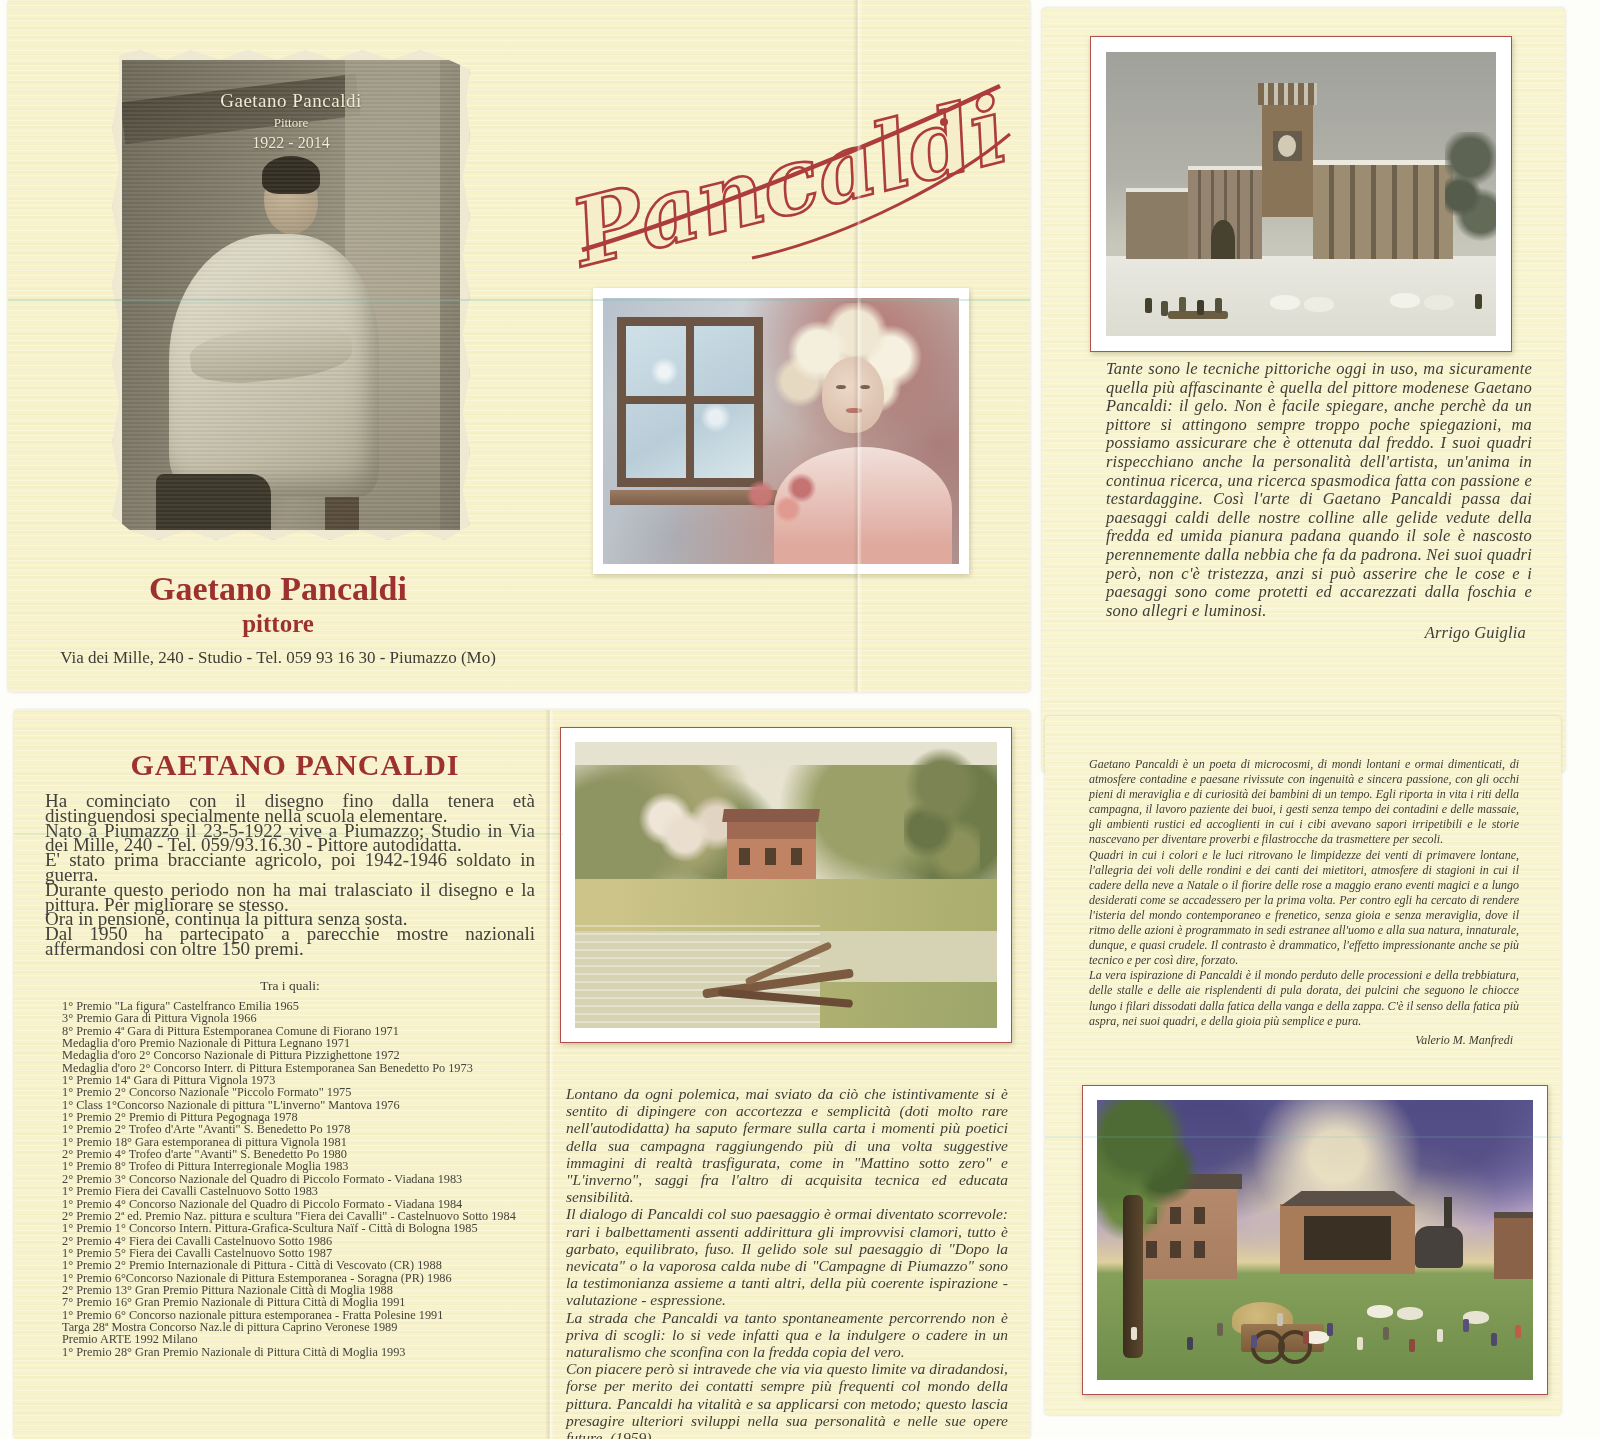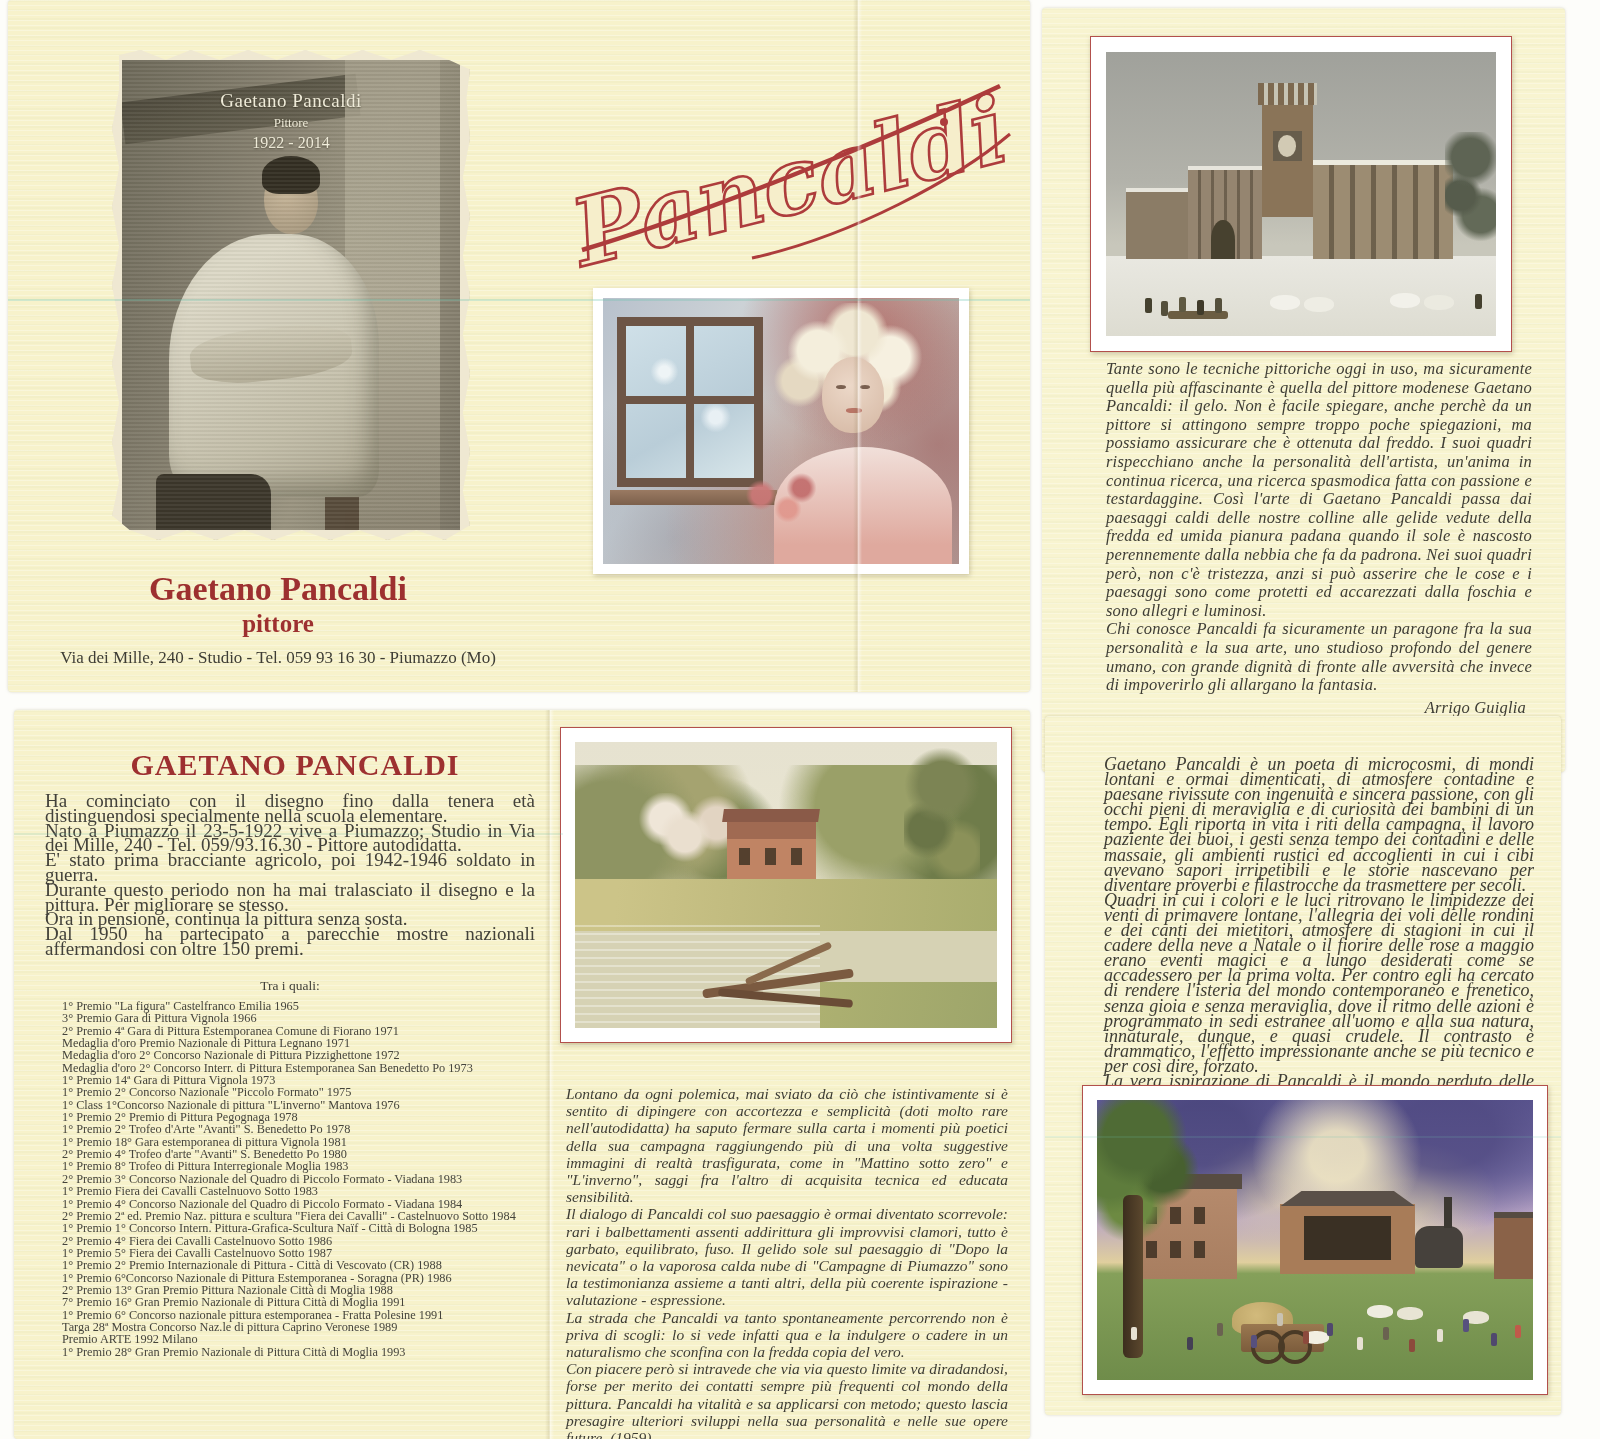--- a/index.html
+++ b/index.html
@@ -187,21 +187,21 @@
       box-shadow:30px 2px 0 #e8e4d4, -64px 26px 0 #f2efe2, 96px 6px 0 #e8e4d4; }
   .f-figures { position:absolute; left:34px; bottom:40px; width:6px; height:13px; background:#e6e0d2; border-radius:2px;
       box-shadow:120px 8px 0 #57507e, 146px -14px 0 #c9c2b2, 172px 4px 0 #8c4a3c, 196px -4px 0 #50486e,
         226px 10px 0 #e6e0d2, 252px 0 0 #6a6250, 278px 12px 0 #8c4a3c, 306px 2px 0 #e6e0d2,
         332px -8px 0 #57507e, 360px 6px 0 #50486e, 384px -2px 0 #c05a4a, 86px -4px 0 #6a6250, 56px 10px 0 #444054; }
 
   
   .essay { position:absolute; font-style:italic; color:#3e3d35; text-align:justify; }
   #essayB { left:64px; top:352px; width:426px; font-size:16.5px; line-height:18.6px; letter-spacing:0.2px; }
   #essayC { left:552px; top:375px; width:442px; font-size:15.5px; line-height:17.2px; }
-  #essayD { left:59px; top:41px; width:430px; font-size:18px; line-height:15.1px; }
+  #essayD { left:44px; top:41px; width:430px; font-size:12px; line-height:15.1px; }
   .essay .author { text-align:right; padding-right:6px; margin-top:4px; }
 
   .bl-heading { position:absolute; left:30px; top:38px; width:502px; text-align:center; color:#9d3030;
       font-weight:bold; font-size:30px; letter-spacing:1px; }
   .bio { position:absolute; left:31px; top:84px; width:490px; font-size:19px; line-height:14.8px; color:#42413a; text-align:justify; }
   .prizes-intro { position:absolute; left:31px; top:268px; width:490px; text-align:center; font-size:13.5px; color:#42413a; }
   .prizes { position:absolute; left:48px; top:290px; width:500px; font-size:12.3px; line-height:12.35px; color:#45443c; white-space:nowrap; }
 </style>
 </head>
 <body>
@@ -271,21 +271,20 @@
         </div>
         <div class="c-trees"></div>
         <div class="c-sled"></div>
         <div class="c-oxen"></div>
         <div class="c-people"></div>
       </div>
     </div>
     <div class="essay" id="essayB">
       <div>
           <div class="para">Tante sono le tecniche pittoriche oggi in uso, ma sicuramente quella più affascinante è quella del pittore modenese Gaetano Pancaldi: il gelo. Non è facile spiegare, anche perchè da un pittore si attingono sempre troppo poche spiegazioni, ma possiamo assicurare che è ottenuta dal freddo. I suoi quadri rispecchiano anche la personalità dell'artista, un'anima in continua ricerca, una ricerca spasmodica fatta con passione e testardaggine. Così l'arte di Gaetano Pancaldi passa dai paesaggi caldi delle nostre colline alle gelide vedute della fredda ed umida pianura padana quando il sole è nascosto perennemente dalla nebbia che fa da padrona. Nei suoi quadri però, non c'è tristezza, anzi si può asserire che le cose e i paesaggi sono come protetti ed accarezzati dalla foschia e sono allegri e luminosi.</div>
-          <div class="para">Chi conosce Pancaldi fa sicuramente un paragone fra la sua personalità e la sua arte, uno studioso profondo del genere umano, con grande dignità di fronte alle avversità che invece di impoverirlo gli allargano la fantasia.</div>
         </div>
       <div class="author">Arrigo Guiglia</div>
     </div>
   </div>
 
   <div class="panel" id="panelC">
     <div class="bl-heading">GAETANO PANCALDI</div>
     <div class="bio">
       <div>
           <div class="bio-para">Ha cominciato con il disegno fino dalla tenera età distinguendosi specialmente nella scuola elementare.</div>
@@ -294,21 +293,21 @@
           <div class="bio-para">Durante questo periodo non ha mai tralasciato il disegno e la pittura. Per migliorare se stesso.</div>
           <div class="bio-para">Ora in pensione, continua la pittura senza sosta.</div>
           <div class="bio-para">Dal 1950 ha partecipato a parecchie mostre nazionali affermandosi con oltre 150 premi.</div>
         </div>
     </div>
     <div class="prizes-intro">Tra i quali:</div>
     <div class="prizes">
       <div>
           <div class="prize-line">1° Premio "La figura" Castelfranco Emilia 1965</div>
           <div class="prize-line">3° Premio Gara di Pittura Vignola 1966</div>
-          <div class="prize-line">2° Premio 4ª Gara di Pittura Estemporanea Comune di Fiorano 1971</div>
+          <div class="prize-line">8° Premio 4ª Gara di Pittura Estemporanea Comune di Fiorano 1971</div>
           <div class="prize-line">Medaglia d'oro Premio Nazionale di Pittura Legnano 1971</div>
           <div class="prize-line">Medaglia d'oro 2° Concorso Nazionale di Pittura Pizzighettone 1972</div>
           <div class="prize-line">Medaglia d'oro 2° Concorso Interr. di Pittura Estemporanea San Benedetto Po 1973</div>
           <div class="prize-line">1° Premio 14ª Gara di Pittura Vignola 1973</div>
           <div class="prize-line">1° Premio 2° Concorso Nazionale "Piccolo Formato" 1975</div>
           <div class="prize-line">1° Class 1°Concorso Nazionale di pittura "L'inverno" Mantova 1976</div>
           <div class="prize-line">1° Premio 2° Premio di Pittura Pegognaga 1978</div>
           <div class="prize-line">1° Premio 2° Trofeo d'Arte "Avanti" S. Benedetto Po 1978</div>
           <div class="prize-line">1° Premio 18° Gara estemporanea di pittura Vignola 1981</div>
           <div class="prize-line">2° Premio 4° Trofeo d'arte "Avanti" S. Benedetto Po 1980</div>

